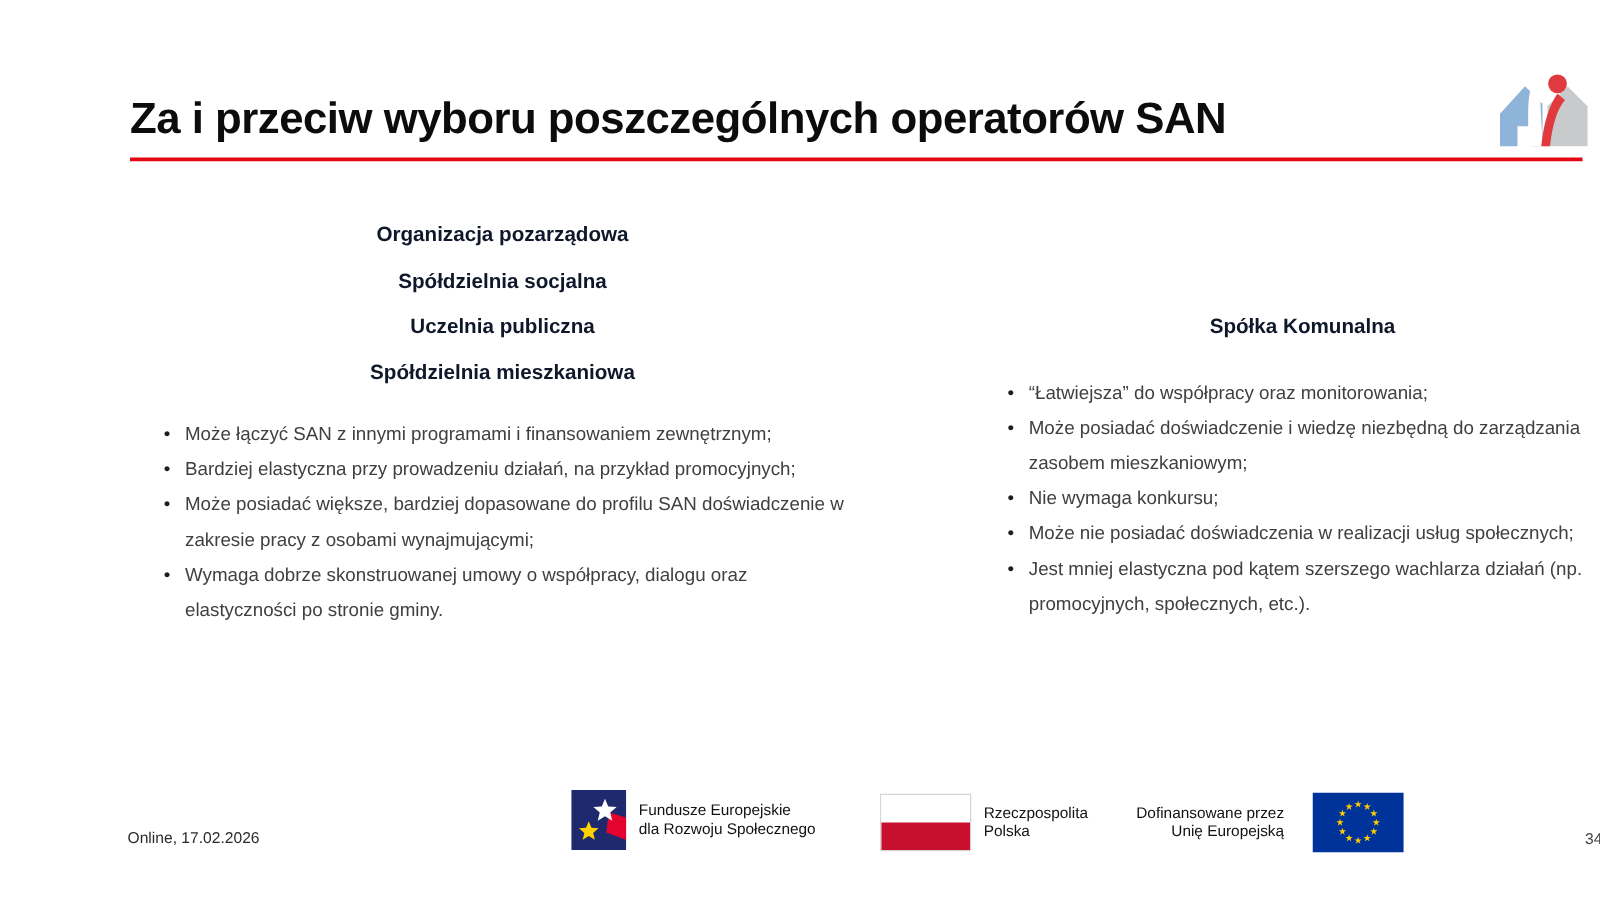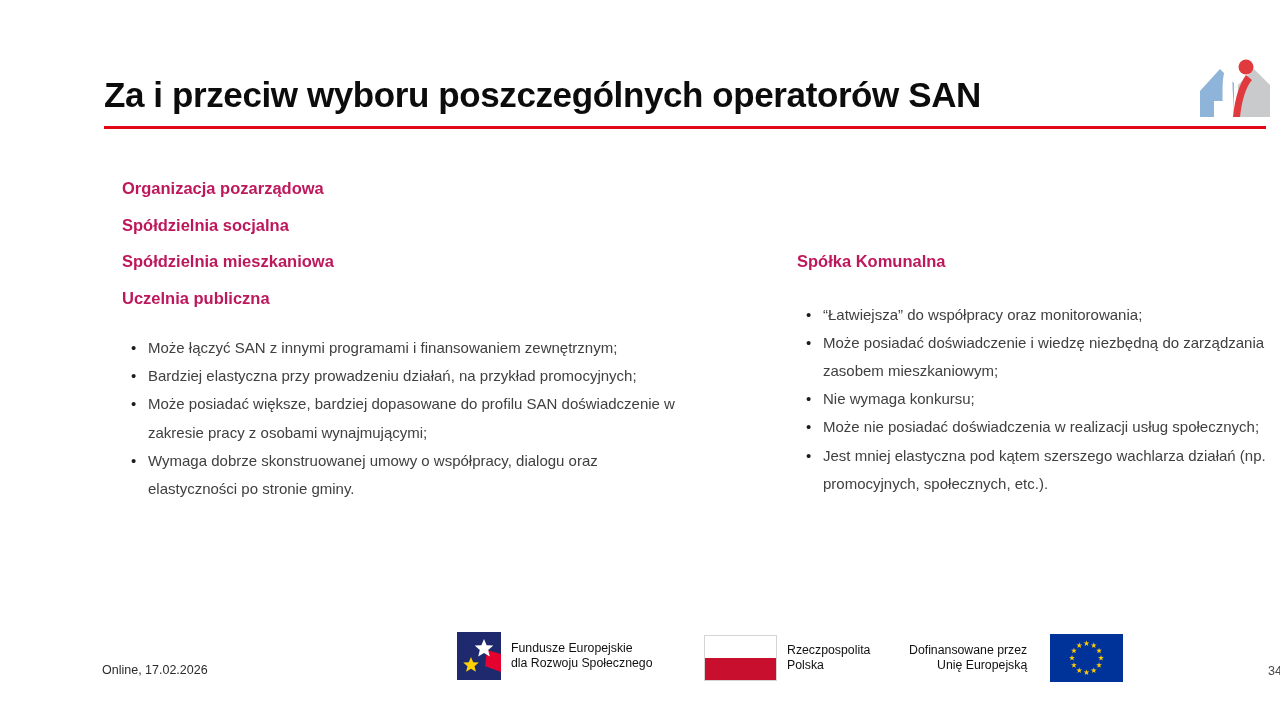--- a/index.html
+++ b/index.html
@@ -68,22 +68,22 @@
   
   .col {
     position: absolute;
     top: 170px;
   }
 
   .col-left  { left: 78px;  width: 560px; }
   .col-right { left: 753px; width: 490px; }
 
   .col-heading {
-    text-align: left;
-    color: #be185d;
+    text-align: center;
+    color: #0f172a;
     font-size: 16.5px;
     font-weight: bold;
     line-height: 36.5px;
     white-space: nowrap;
   }
 
   .col-right .heading-stack { padding-top: 73px; }
 
   .bullets {
     margin-top: 18px;
@@ -196,22 +196,22 @@
       <path d="M52 20 C46 28, 41 42, 39 62 L46 62 C48 44, 52 32, 58 25 Z" fill="#e03a3e"></path>
 
       <circle cx="52" cy="12" r="7.5" fill="#e03a3e"></circle>
     </svg>
   </div>
 
   <div class="col col-left">
     <div class="heading-stack">
       <div class="col-heading">Organizacja pozarządowa</div>
       <div class="col-heading">Spółdzielnia socjalna</div>
+      <div class="col-heading">Uczelnia publiczna</div>
       <div class="col-heading">Spółdzielnia mieszkaniowa</div>
-      <div class="col-heading">Uczelnia publiczna</div>
     </div>
     <ul class="bullets">
       <li>Może łączyć SAN z innymi programami i finansowaniem zewnętrznym;</li>
       <li>Bardziej elastyczna przy prowadzeniu działań, na przykład promocyjnych;</li>
       <li>Może posiadać większe, bardziej dopasowane do profilu SAN doświadczenie w zakresie pracy z osobami wynajmującymi;</li>
       <li>Wymaga dobrze skonstruowanej umowy o współpracy, dialogu oraz elastyczności po stronie gminy.</li>
     </ul>
   </div>
 
   <div class="col col-right">

